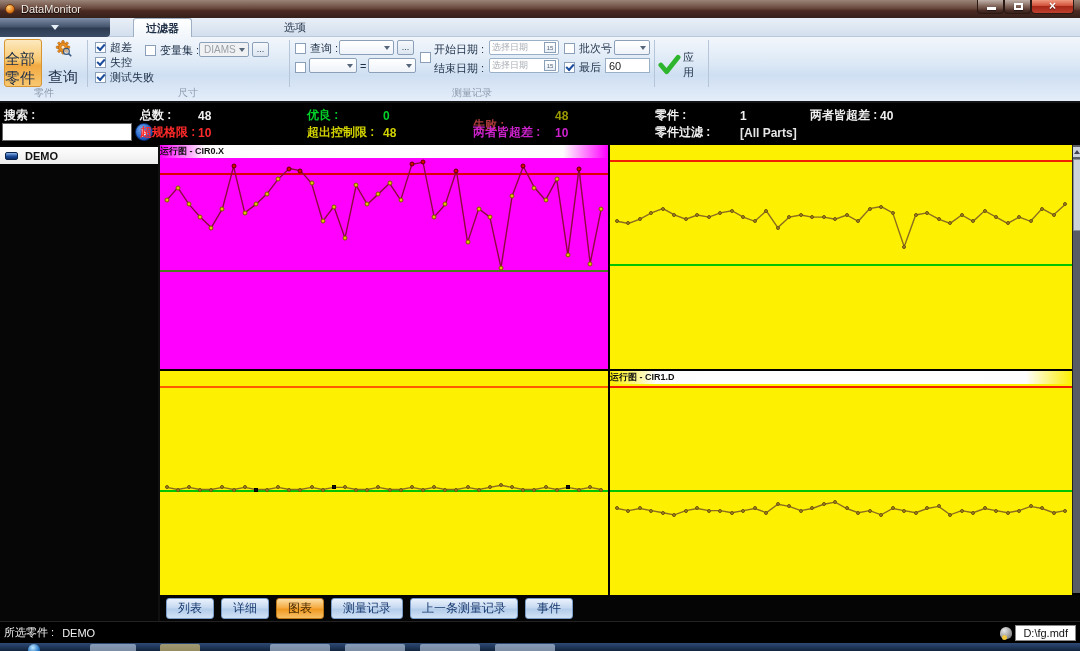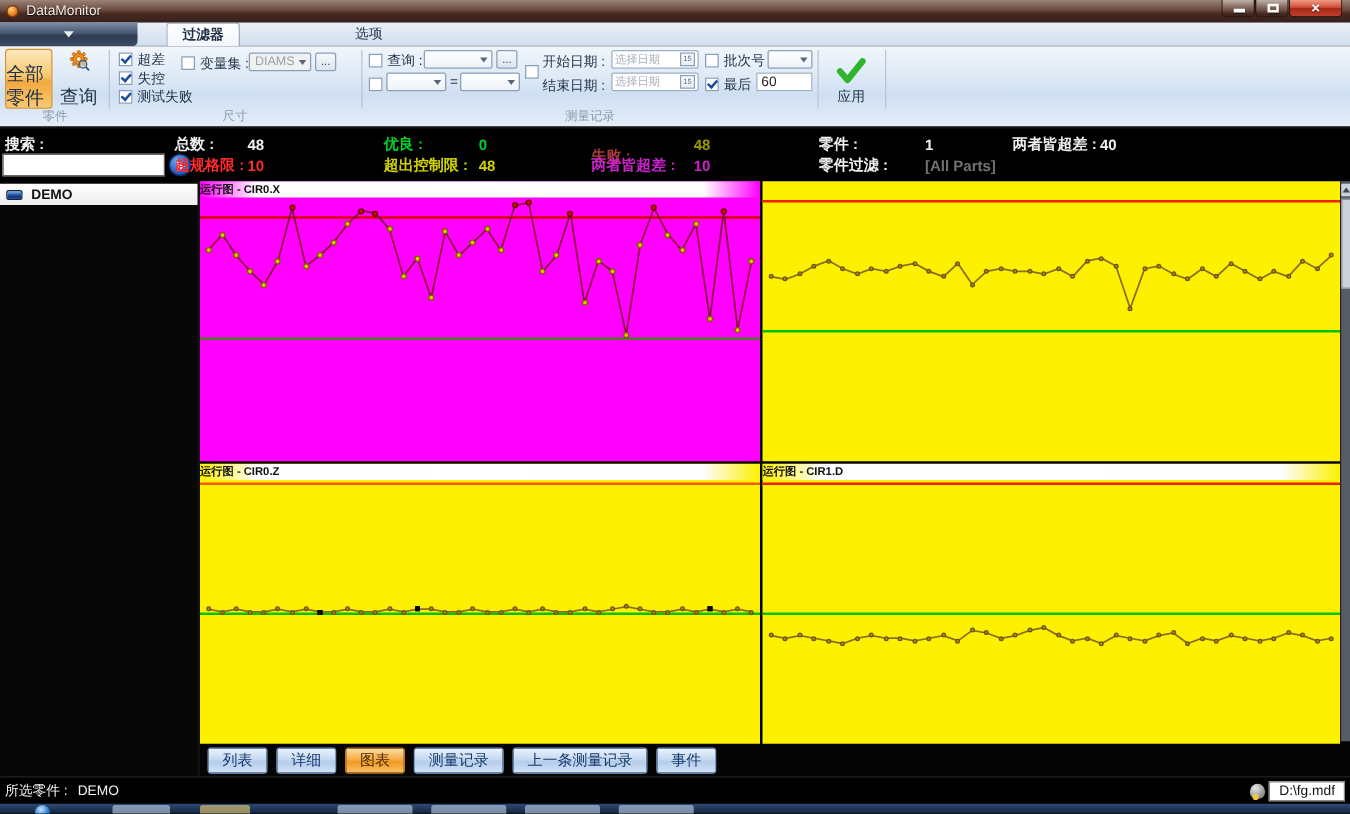--- a/index.html
+++ b/index.html
@@ -41,21 +41,21 @@
   .cb.checked::after { content:""; position:absolute; left:1px; top:1px; width:6px; height:3px; border-left:2px solid #1d4e9e; border-bottom:2px solid #1d4e9e; transform:rotate(-48deg); }
   .dd { height:15px; background:linear-gradient(#ffffff,#eef3f9); border:1px solid #8ba0b8; border-radius:2px; position:relative; font-size:10px; color:#333; padding:1px 14px 0 4px; }
   .dd.disabled { background:#f0f1f3; color:#9aa0a8; }
   .dd-arrow { position:absolute; right:3px; top:5px; width:0; height:0; border-left:3.5px solid transparent; border-right:3.5px solid transparent; border-top:4px solid #56667a; }
   .mini-btn { height:15px; width:17px; background:linear-gradient(#f6f9fc,#dce5f0); border:1px solid #8ba0b8; border-radius:2px; font-size:9px; color:#345; text-align:center; line-height:13px; }
   .datebox { height:15px; width:70px; background:#fff; border:1px solid #9ab0c6; border-radius:2px; display:flex; align-items:center; justify-content:space-between; padding:0 2px; }
   .datebox .ph { font-size:9px; color:#a9aeb5; }
   .calicon { width:12px; height:11px; border:1px solid #8aa0b8; background:linear-gradient(#fff,#e8eef6); font-size:6px; color:#567; text-align:center; line-height:10px; }
   .txtbox { height:15px; background:#fff; border:1px solid #9ab0c6; font-size:11px; color:#222; padding:0 3px; line-height:14px; }
   .flabel { position:absolute; font-size:11px; color:#1e3048; }
-  .apply-btn { position:absolute; left:0; top:2px; width:46px; height:52px; display:flex; flex-direction:column; align-items:center; justify-content:center; gap:2px; border-radius:3px; }
+  .apply-btn { position:absolute; left:0; top:2px; width:46px; height:52px; display:flex; flex-direction:row; align-items:center; justify-content:center; gap:2px; border-radius:3px; }
 
   .ribbon-sep { height:2px; background:#141414; }
 
   
   .statsbar { height:42px; background:#000; position:relative; color:#f0f0f0; font-size:12px; font-weight:bold; }
   .search-label { position:absolute; left:4px; top:4px; }
   .search-input { position:absolute; left:2px; top:20px; width:130px; height:18px; background:#fff; border:1px solid #666; }
   .search-go { position:absolute; left:135px; top:20px; width:18px; height:18px; border-radius:50%; background:radial-gradient(circle at 35% 30%,#6fa8ee,#2060c8 60%,#0c3c90); border:1px solid #0a2c6e; }
   .search-go::after { content:""; position:absolute; left:6px; top:4.5px; width:0; height:0; border-top:4px solid transparent; border-bottom:4px solid transparent; border-left:6px solid #fff; }
   .stat-col { position:absolute; top:4px; }
@@ -283,21 +283,21 @@
           <span class="stat-val" style="color: rgb(204, 34, 204);">10</span>
         </div>
     </div>
     <div class="stat-col" style="left:655px;">
       <div class="stat-row">
           <span class="stat-lab" style="width: 85px; color: rgb(240, 240, 240);">零件 :</span>
           <span class="stat-val" style="color: rgb(240, 240, 240);">1</span>
         </div>
       <div class="stat-row">
           <span class="stat-lab" style="width: 85px; color: rgb(240, 240, 240);">零件过滤 :</span>
-          <span class="stat-val" style="color: #737373;">[All Parts]</span>
+          <span class="stat-val" style="color: #e5e5e5;">[All Parts]</span>
         </div>
     </div>
     <div class="stat-col" style="left:810px;">
       <div class="stat-row">
           <span class="stat-lab" style="width: 70px; color: rgb(240, 240, 240);">两者皆超差 :</span>
           <span class="stat-val" style="color: rgb(240, 240, 240);">40</span>
         </div>
     </div>
   </div>
 
@@ -404,21 +404,20 @@
                 <div class="dot" style="width: 4px; height: 4px; left: 83.5769%; top: 28%; background: rgb(168, 133, 30); border-color: rgb(107, 84, 16);"></div>
                 <div class="dot" style="width: 4px; height: 4px; left: 86.0641%; top: 31%; background: rgb(168, 133, 30); border-color: rgb(107, 84, 16);"></div>
                 <div class="dot" style="width: 4px; height: 4px; left: 88.5513%; top: 28%; background: rgb(168, 133, 30); border-color: rgb(107, 84, 16);"></div>
                 <div class="dot" style="width: 4px; height: 4px; left: 91.0385%; top: 30%; background: rgb(168, 133, 30); border-color: rgb(107, 84, 16);"></div>
                 <div class="dot" style="width: 4px; height: 4px; left: 93.5256%; top: 24%; background: rgb(168, 133, 30); border-color: rgb(107, 84, 16);"></div>
                 <div class="dot" style="width: 4px; height: 4px; left: 96.0128%; top: 27%; background: rgb(168, 133, 30); border-color: rgb(107, 84, 16);"></div>
                 <div class="dot" style="width: 4px; height: 4px; left: 98.5%; top: 22%; background: rgb(168, 133, 30); border-color: rgb(107, 84, 16);"></div>
               </div>
           </div>
           <div class="panel" style="background: rgb(253, 240, 0);">
-            <div class="panel-title" style="background: linear-gradient(90deg, rgb(253, 240, 0) 0%, rgb(253, 253, 253) 10%, rgb(255, 255, 255) 50%, rgb(253, 253, 253) 90%, rgb(253, 240, 0) 100%);">运行图 - CIR0.Z</div>
             <div class="plot">
               <div class="hline line-red" style="top: 1%; background: rgb(255, 90, 0);"></div>
               <div class="hline line-green" style="top: 50%; background: rgb(0, 196, 0);"></div>
             <svg viewBox="0 0 100 100" preserveAspectRatio="none" class="series-line">
                   <polyline points="1.5,49 3.9871794871794872,50 6.4743589743589745,49 8.961538461538462,50 11.448717948717949,50 13.935897435897436,49 16.423076923076923,50 18.91025641025641,49 21.397435897435898,50 23.884615384615383,50 26.371794871794872,49 28.858974358974358,50 31.346153846153847,50 33.833333333333336,49 36.32051282051282,50 38.80769230769231,49 41.294871794871796,49 43.782051282051285,50 46.26923076923077,50 48.756410256410255,49 51.243589743589745,50 53.73076923076923,50 56.217948717948715,49 58.705128205128204,50 61.19230769230769,49 63.67948717948718,50 66.16666666666667,50 68.65384615384616,49 71.14102564102564,50 73.62820512820512,49 76.11538461538461,48 78.6025641025641,49 81.08974358974359,50 83.57692307692308,50 86.06410256410257,49 88.55128205128206,50 91.03846153846153,49 93.52564102564102,50 96.01282051282051,49 98.5,50" fill="none" stroke="#8a6d1f" stroke-width="1.4" vector-effect="non-scaling-stroke"></polyline>
                 </svg>
                 <div class="dot" style="width: 4px; height: 4px; left: 1.5%; top: 49%; background: rgb(168, 133, 30); border-color: rgb(107, 84, 16);"></div>
                 <div class="dot" style="width: 4px; height: 4px; left: 3.98718%; top: 50%; background: rgb(168, 133, 30); border-color: rgb(107, 84, 16);"></div>
                 <div class="dot" style="width: 4px; height: 4px; left: 6.47436%; top: 49%; background: rgb(168, 133, 30); border-color: rgb(107, 84, 16);"></div>
                 <div class="dot" style="width: 4px; height: 4px; left: 8.96154%; top: 50%; background: rgb(168, 133, 30); border-color: rgb(107, 84, 16);"></div>

